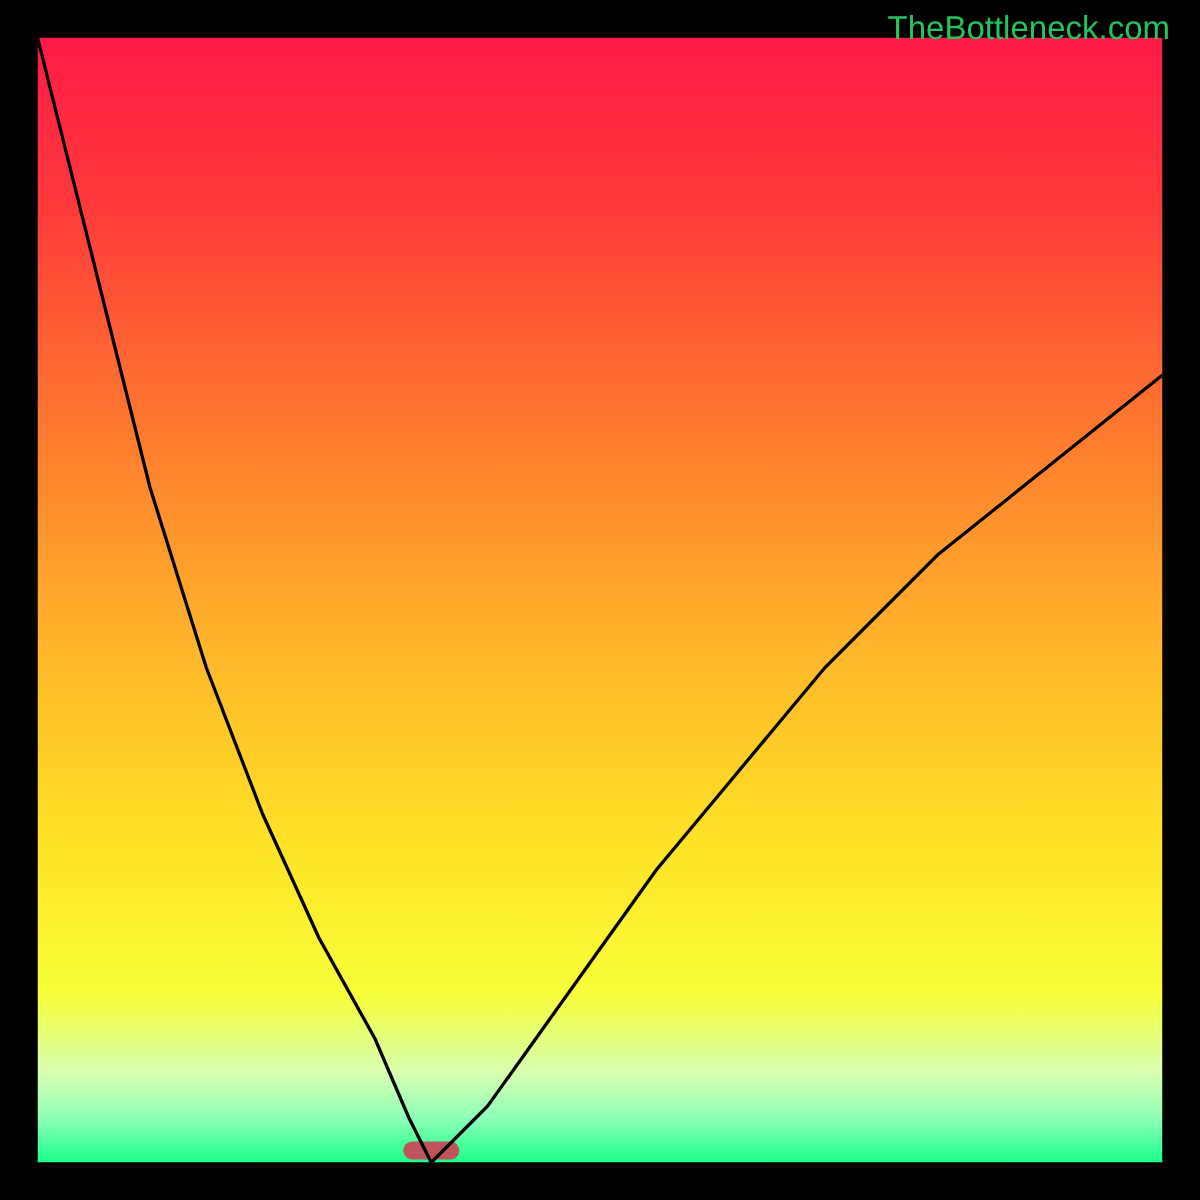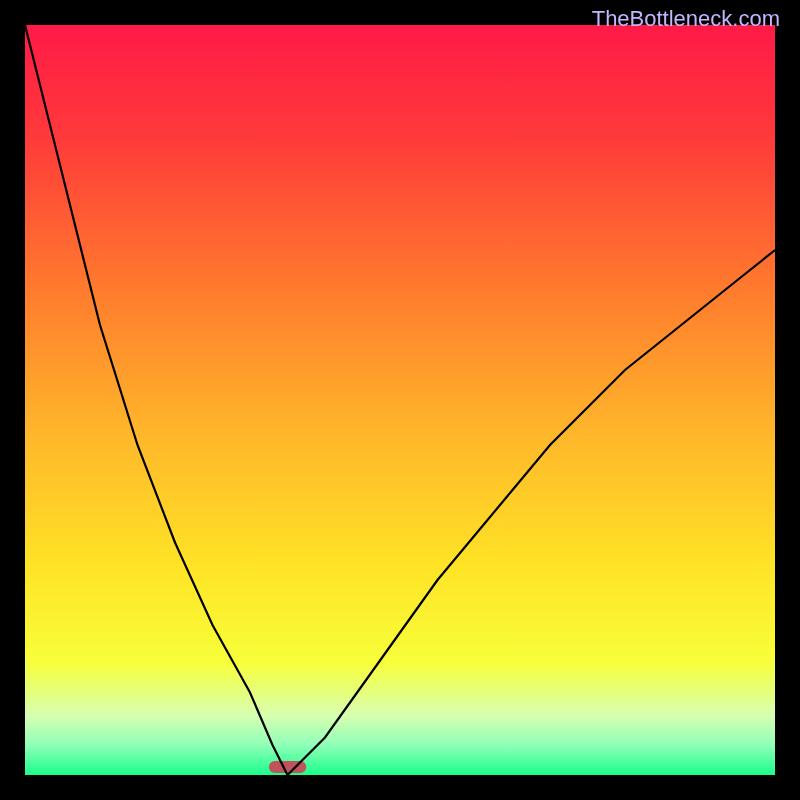--- a/index.html
+++ b/index.html
@@ -8,21 +8,21 @@
     width: 800px;
     height: 800px;
     background: #000;
     position: relative;
     font-family: Arial, sans-serif;
   }
   .watermark {
     position: absolute;
     top: 6px;
     right: 20px;
-    color: #c4b5fd;
+    color: #22c55e;
     font-size: 22px;
     font-weight: 500;
     z-index: 10;
   }
   .plot-area {
     position: absolute;
     left: 25px;
     top: 25px;
     width: 750px;
     height: 750px;

